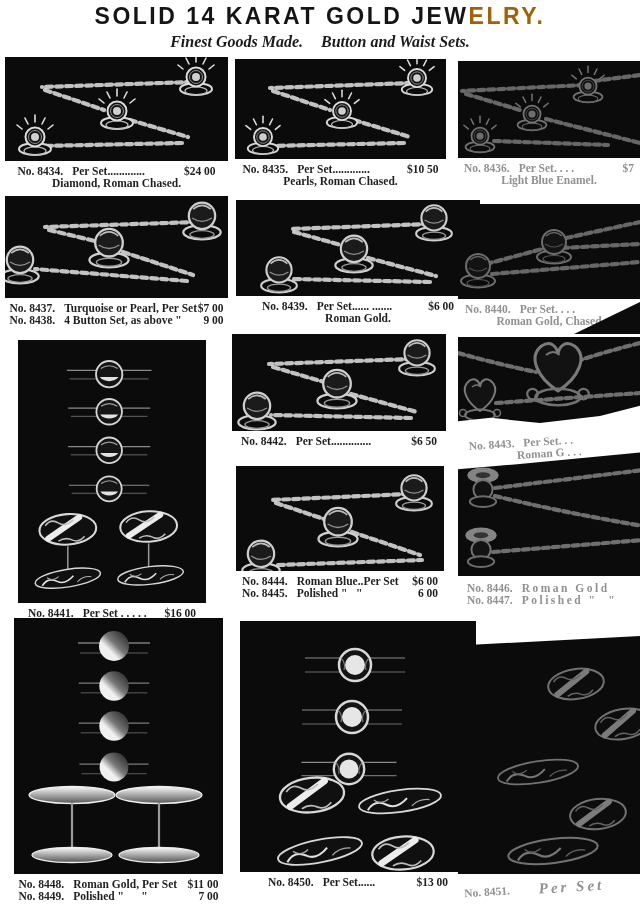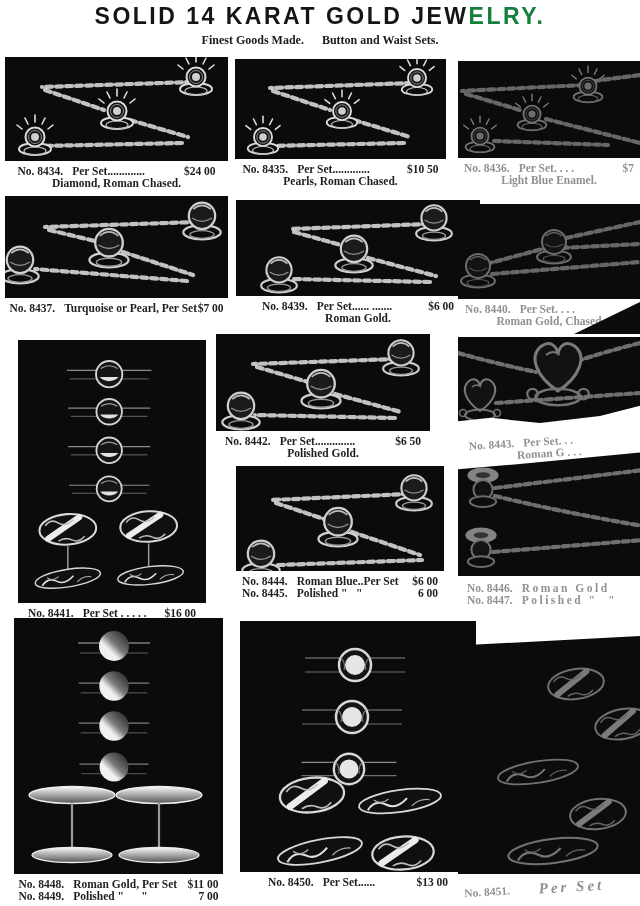--- a/index.html
+++ b/index.html
@@ -2,23 +2,23 @@
 <html><head>
 <meta charset="utf-8">
 <style>
   html,body{margin:0;padding:0;background:#ffffff;}
   #page{position:relative;width:640px;height:906px;background:#fff;overflow:hidden;
         font-family:"Liberation Serif",serif;color:#1a1a1a;}
   
   .title{position:absolute;top:3px;left:0;width:100%;text-align:center;
          font-family:"Liberation Sans",sans-serif;font-weight:bold;font-size:23px;
          letter-spacing:2.5px;color:#151515;white-space:pre;}
-  .title .fade{color:#15803d;text-align:right;}
+  .title .fade{color:#a16207;text-align:right;}
   .subtitle{position:absolute;top:33px;left:0;width:100%;text-align:center;
-            font-weight:bold;font-size:12px;white-space:pre;}
+            font-weight:bold;font-size:16px;white-space:pre;font-style:italic;}
   .subtitle span{margin:0 9px;}
   
   .card{position:absolute;}
   .panel{position:relative;background:#0b0b0b;width:100%;overflow:hidden;}
   .panel svg{display:block;width:100%;height:100%;}
   .cap{margin:4px auto 0;font-weight:bold;font-size:11.5px;line-height:12px;color:#1f1f1f;}
   .cl{display:flex;white-space:pre;}
   .cl .no{margin-right:9px;}
   .cl .pr{margin-left:auto;}
   .sub{text-align:center;white-space:pre;}
@@ -202,20 +202,25 @@
         <use href="#bplain" transform="translate(104,49) scale(1.15)"></use>
         <use href="#bplain" transform="translate(15,66) scale(1.1)"></use>
       </svg>
     </div>
     <div class="cap" style="width:214px">
       <div class="cl">
         <span class="no">No. 8437.</span>
         <span class="tx">Turquoise or Pearl, Per Set</span>
         <span class="pr">$7 00</span>
       </div>
+      <div class="cl">
+        <span class="no">No. 8438.</span>
+        <span class="tx">4 Button Set, as above "</span>
+        <span class="pr">9 00</span>
+      </div>
     </div>
   </div>
 
   <div class="card" style="left:236px;top:200px;width:244px">
     <div class="panel" style="height:96px">
       <svg viewBox="0 0 208 96">
         <path class="ch" d="M175,24 L36,29"></path>
           <path class="ch" d="M40,32 L87,45"></path>
         <path class="ch" d="M114,58 L182,76"></path>
           <path class="ch" d="M176,82 L38,79"></path>
@@ -276,39 +281,38 @@
     </div>
     <div class="cap" style="width:168px">
       <div class="cl">
         <span class="no">No. 8441.</span>
         <span class="tx">Per Set . . . . .</span>
         <span class="pr">$16 00</span>
       </div>
     </div>
   </div>
 
-  <div class="card" style="left:216px;top:334px;width:214px">
+  <div class="card" style="left:232px;top:334px;width:214px">
     <div class="panel" style="height:97px">
       <svg viewBox="0 0 214 97">
         <path class="ch" d="M180,25 L37,30"></path>
           <path class="ch" d="M41,33 L92,48"></path>
         <path class="ch" d="M119,60 L185,78"></path>
           <path class="ch" d="M179,84 L39,81"></path>
         <use href="#bplain" transform="translate(185,21) scale(1.05)"></use>
         <use href="#bplain" transform="translate(105,52) scale(1.15)"></use>
         <use href="#bplain" transform="translate(25,74) scale(1.1)"></use>
       </svg>
     </div>
     <div class="cap" style="width:196px">
       <div class="cl">
         <span class="no">No. 8442.</span>
         <span class="tx">Per Set..............</span>
         <span class="pr">$6 50</span>
       </div>
-      <div class="sub">Polished Gold.</div>
     </div>
   </div>
 
   <div class="card" style="left:458px;top:337px;width:182px">
     <div class="panel" style="height:86px;clip-path:polygon(0 0,100% 0,100% 80%,78% 92%,45% 100%,18% 94%,0 98%)">
       <svg viewBox="0 0 182 86">
         <g opacity="0.55">
           <path class="ch" d="M182,6 Q146,15 116,25"></path>
           <path class="ch" d="M0,16 Q44,28 78,35"></path>
           <path class="ch" d="M38,66 L182,56"></path>

